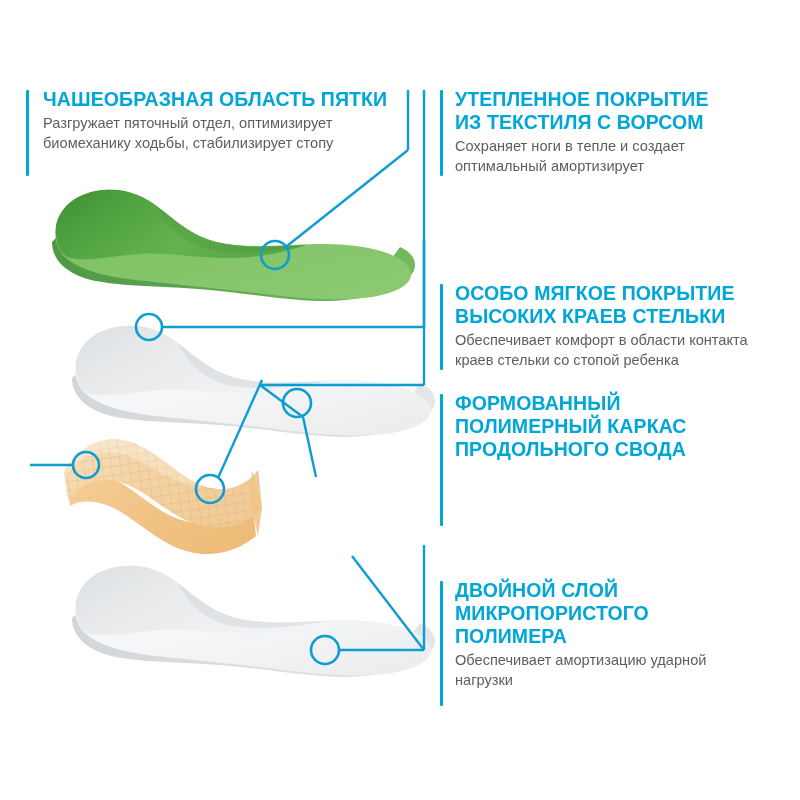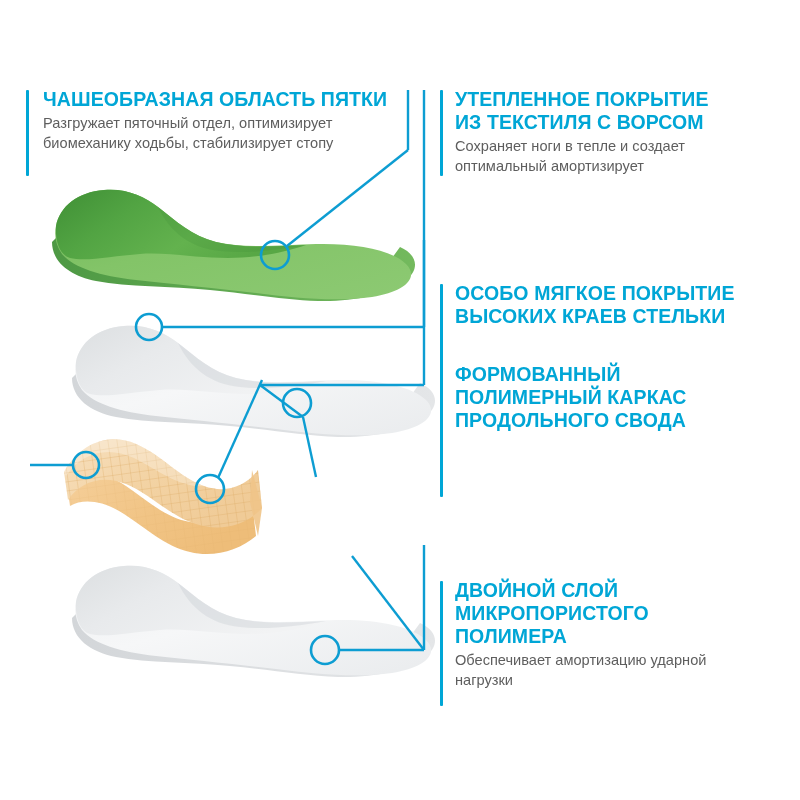--- a/index.html
+++ b/index.html
@@ -76,21 +76,21 @@
   #block-heel        { left: 26px;  top: 88px;  width: 400px; }
   #block-heel .tb-inner { padding-left: 17px; }
   #block-heel .accent-bar { height: 86px; }
 
   #block-textile     { left: 440px; top: 88px;  width: 345px; }
   #block-textile .accent-bar { height: 86px; }
 
   #block-soft-edges  { left: 440px; top: 238px; width: 352px; margin-top: 44px; }
   #block-soft-edges .accent-bar { height: 86px; }
 
-  #block-frame       { left: 440px; top: 363px; width: 352px; }
+  #block-frame       { left: 440px; top: 392px; width: 352px; }
   #block-frame .accent-bar { height: 132px; }
 
   #block-double      { left: 440px; top: 543px; width: 352px; margin-top: 36px; }
   #block-double .accent-bar { height: 125px; }
 </style>
 </head>
 <body>
 
 <div id="infographic">
 
@@ -354,20 +354,22 @@
       <p class="tb-body" style="color: rgb(94, 94, 94);">Сохраняет ноги в тепле и создает
 оптимальный амортизирует</p>
     </div>
   </div>
 
   <div class="text-block" id="block-soft-edges">
     <div class="accent-bar" style="background: rgb(0, 166, 214);"></div>
     <div class="tb-inner">
       <p class="tb-title" style="color: rgb(0, 166, 214);">ОСОБО МЯГКОЕ ПОКРЫТИЕ
 ВЫСОКИХ КРАЕВ СТЕЛЬКИ</p>
+      <p class="tb-body" style="color: rgb(94, 94, 94);">Обеспечивает комфорт в области контакта
+краев стельки со стопой ребенка</p>
     </div>
   </div>
 
   <div class="text-block" id="block-frame">
     <div class="accent-bar" style="background: rgb(0, 166, 214);"></div>
     <div class="tb-inner">
       <p class="tb-title" style="color: rgb(0, 166, 214);">ФОРМОВАННЫЙ
 ПОЛИМЕРНЫЙ КАРКАС
 ПРОДОЛЬНОГО СВОДА</p>
     </div>

